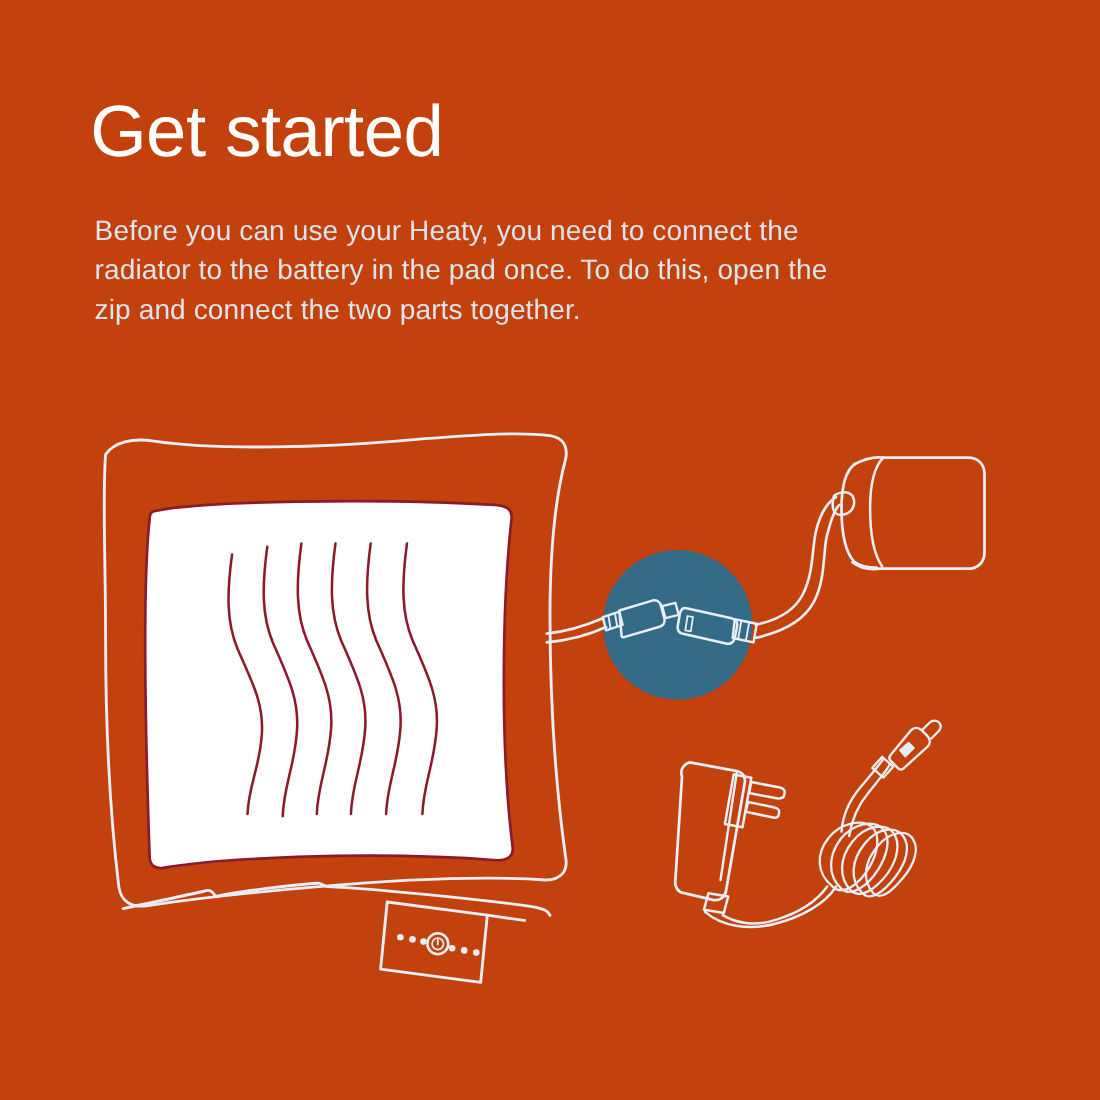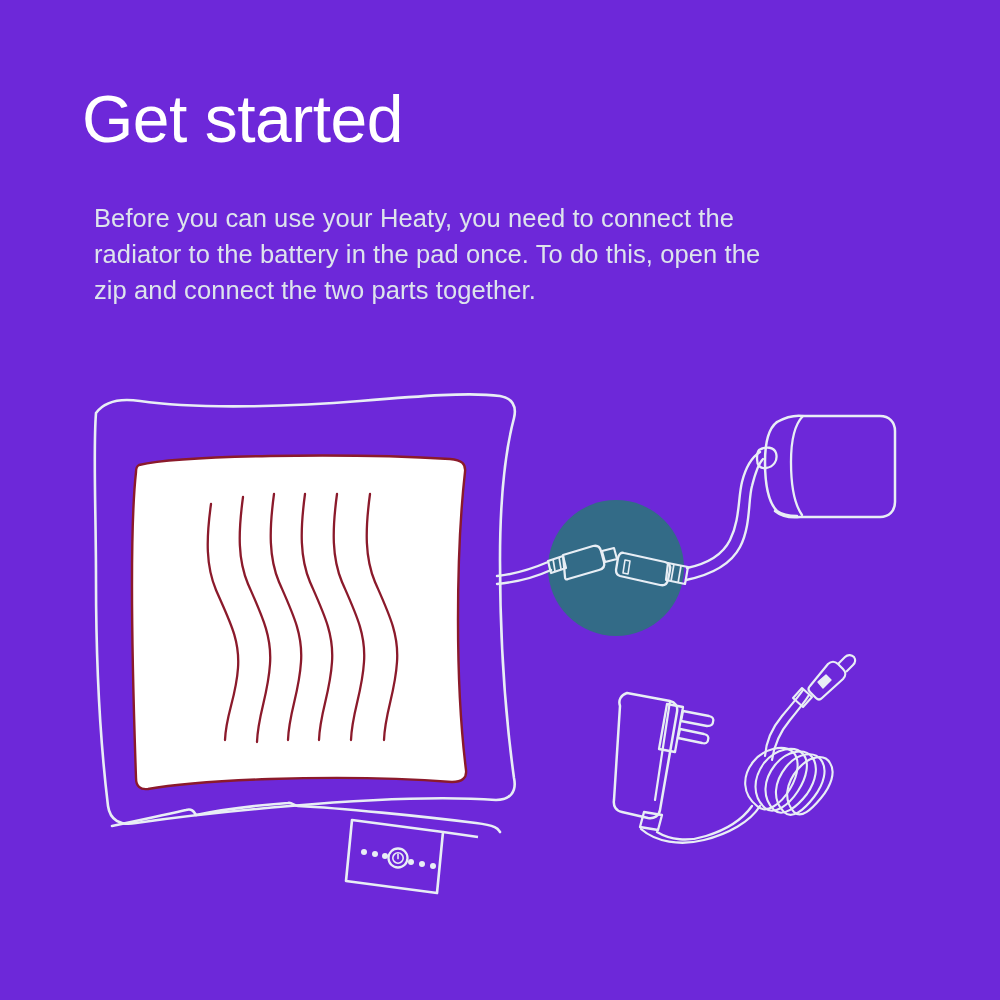--- a/index.html
+++ b/index.html
@@ -11,40 +11,40 @@
     width: 1000px;
     height: 1000px;
     background: #3b5574;
     font-family: "Liberation Sans", sans-serif;
     overflow: hidden;
   }
   #page {
     position: relative;
     width: 1000px;
     height: 1000px;
-    background: #6d28d9;
+    background: #c2410c;
   }
   
   #text-block {
     position: absolute;
     left: 82px;
     top: 86px;
     width: 760px;
   }
   #page-title {
     margin: 0;
     font-family: "Liberation Sans", sans-serif;
     font-weight: 300;
     font-size: 66px;
     line-height: 1.0;
     letter-spacing: -0.5px;
     color: #ffffff;
   }
   #body-copy {
-    margin: 12px;
+    margin: 4px;
     padding-top: 36px;
     font-family: "Liberation Sans", sans-serif;
     font-weight: 300;
     font-size: 25.5px;
     line-height: 1.42;
     letter-spacing: 0.1px;
     color: #dde4ec;
     width: 700px;
   }
   

